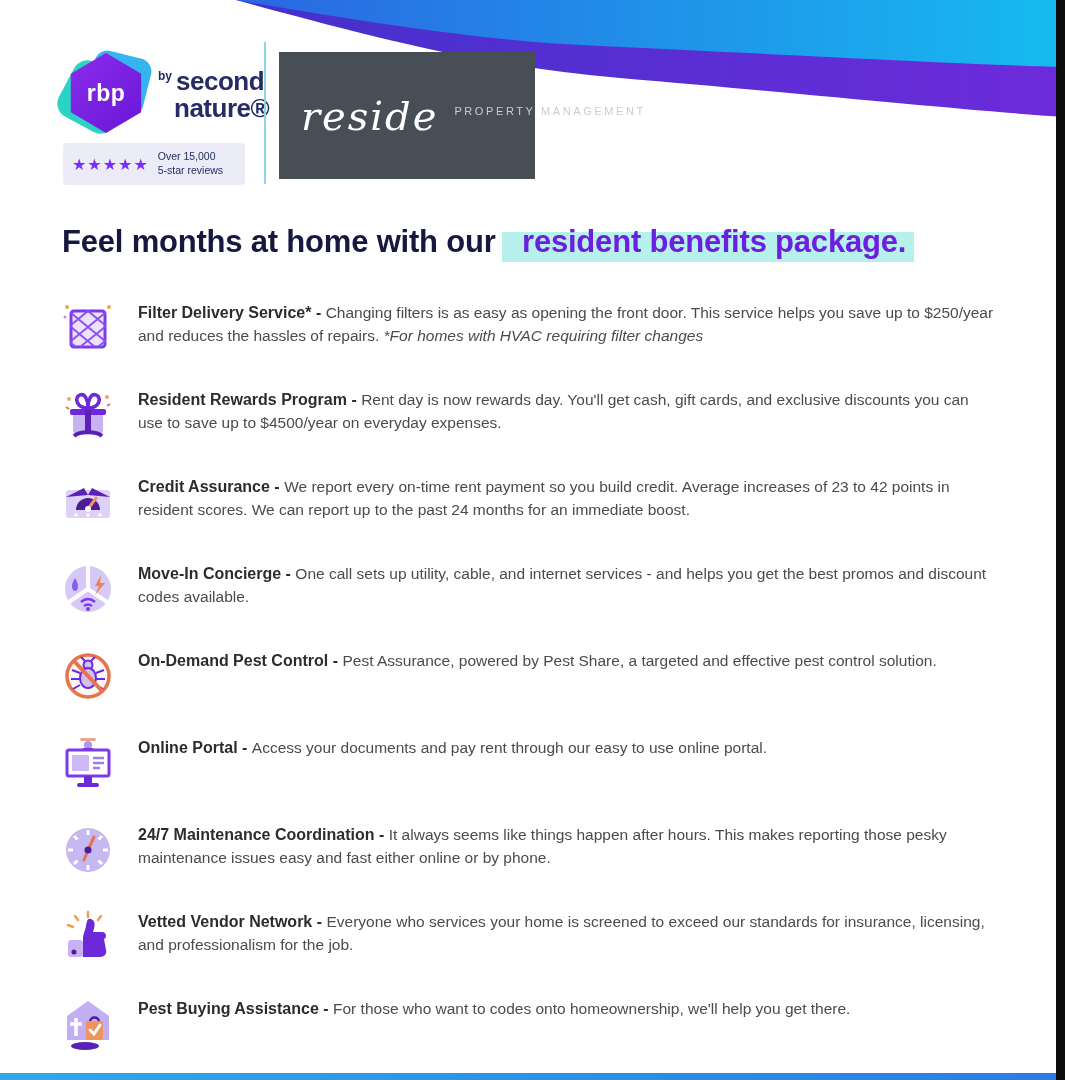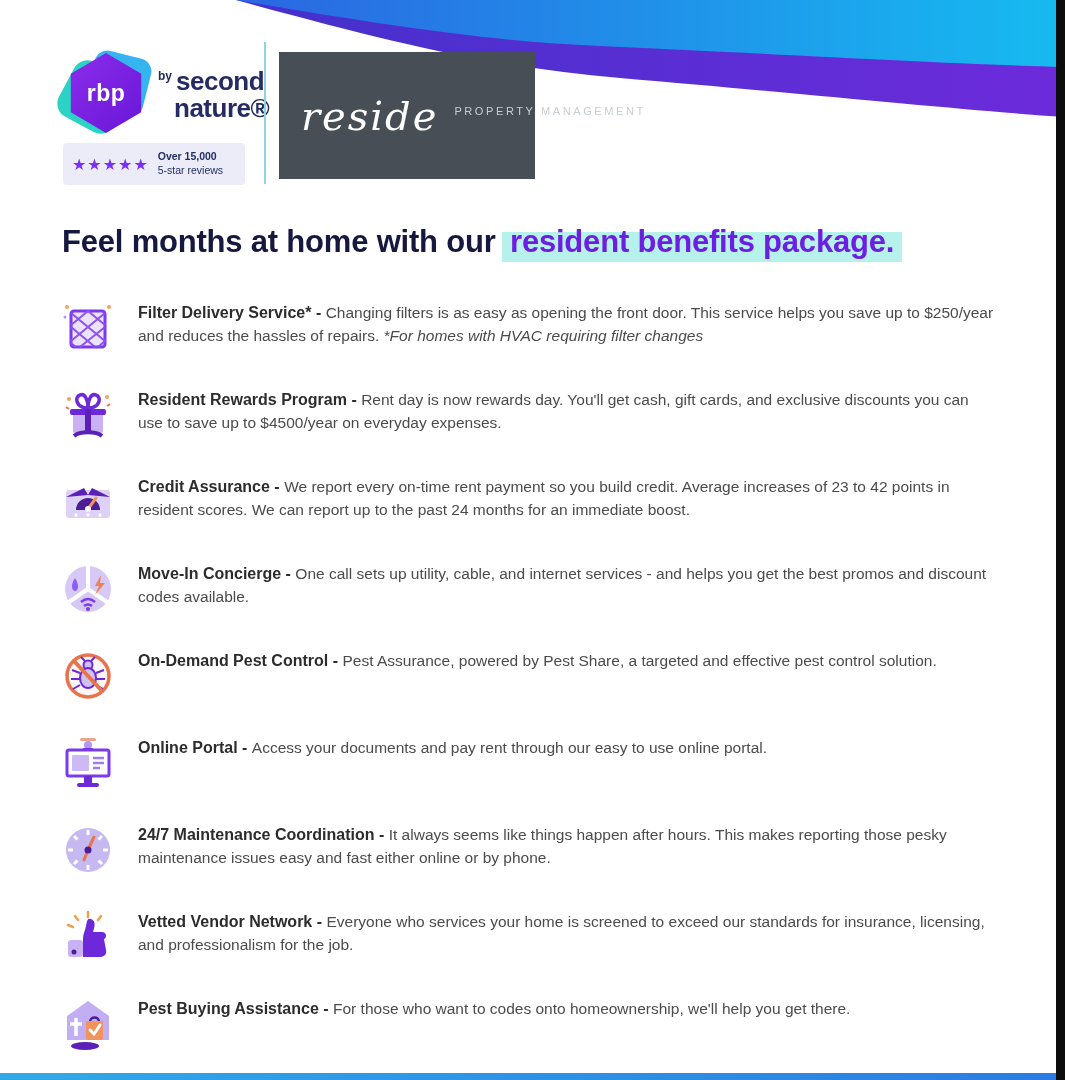--- a/index.html
+++ b/index.html
@@ -24,34 +24,34 @@
   .rbp-hex span{color:#fff;font-weight:bold;font-size:23px;letter-spacing:.5px;}
   .byline{position:absolute;left:158px;top:68px;color:#252b63;line-height:1;}
   .byline .row1{display:flex;align-items:flex-start;}
   .by{font-size:12px;font-weight:600;margin:2px 4px 0 0;}
   .sn{font-weight:bold;font-size:26px;letter-spacing:-.5px;}
   .row2{margin-left:16px;margin-top:1px;}
   .reviews-pill{position:absolute;left:63px;top:143px;width:182px;height:42px;background:#ebecf7;
                 border-radius:4px;display:flex;align-items:center;gap:9px;padding:0 9px;box-sizing:border-box;}
   .stars{color:#7a2ff5;font-size:16px;letter-spacing:1px;}
   .reviews-text{font-size:10.5px;color:#232d62;line-height:1.3;}
-  .reviews-text .l1{font-weight:bold;}
+  .reviews-text .l1{font-weight:normal;}
   .logo-divider{position:absolute;left:264px;top:42px;width:2px;height:142px;background:#8fd4e2;}
   .reside-box{position:absolute;left:279px;top:52px;width:256px;height:127px;background:#474e55;
               display:flex;align-items:center;padding:0 12px;box-sizing:border-box;gap:10px;}
   .reside-col{display:flex;flex-direction:row;align-items:flex-start;gap:16px;}
   .reside-name{font-family:"DejaVu Serif",serif;font-style:italic;color:#ffffff;font-size:40px;
                line-height:1;letter-spacing:2px;}
   .reside-tag{font-size:11px;letter-spacing:2.6px;color:#c9ced3;margin-top:9px;white-space:nowrap;}
 
   
   .headline{position:absolute;left:62px;top:224px;margin:0;font-size:31px;font-weight:bold;
             color:#17183f;letter-spacing:-.2px;white-space:nowrap;}
   .hl{color:#6c1fe0;background:linear-gradient(180deg,rgba(0,0,0,0) 22%,#b7f1ec 22%);
-      padding:1px 8px 3px 8px;margin-left:-2px;}
+      padding:1px 8px 3px 20px;margin-left:-2px;}
 
   
   .benefits{position:absolute;left:60px;top:300px;width:940px;display:flex;
             flex-direction:column;gap:31px;}
   .item{display:flex;gap:22px;}
   .item-icon{flex:0 0 56px;width:56px;height:56px;}
   .item-icon svg{width:56px;height:56px;display:block;}
   .item-text{margin:0;font-size:15.5px;line-height:1.42;color:#4b4b4b;padding-top:2px;width:858px;}
   .item-title{font-weight:bold;color:#2c2c2c;font-size:16px;}
   .note{font-style:italic;}

